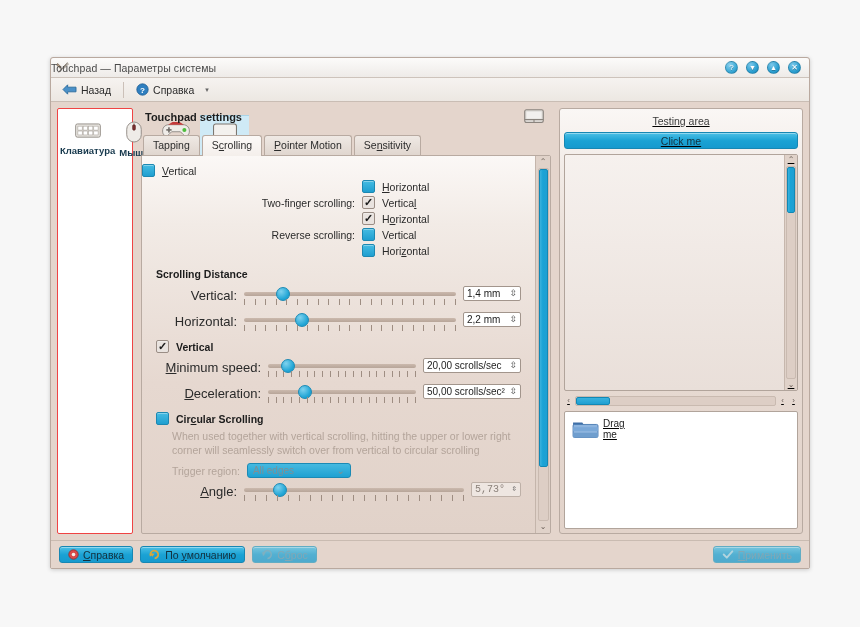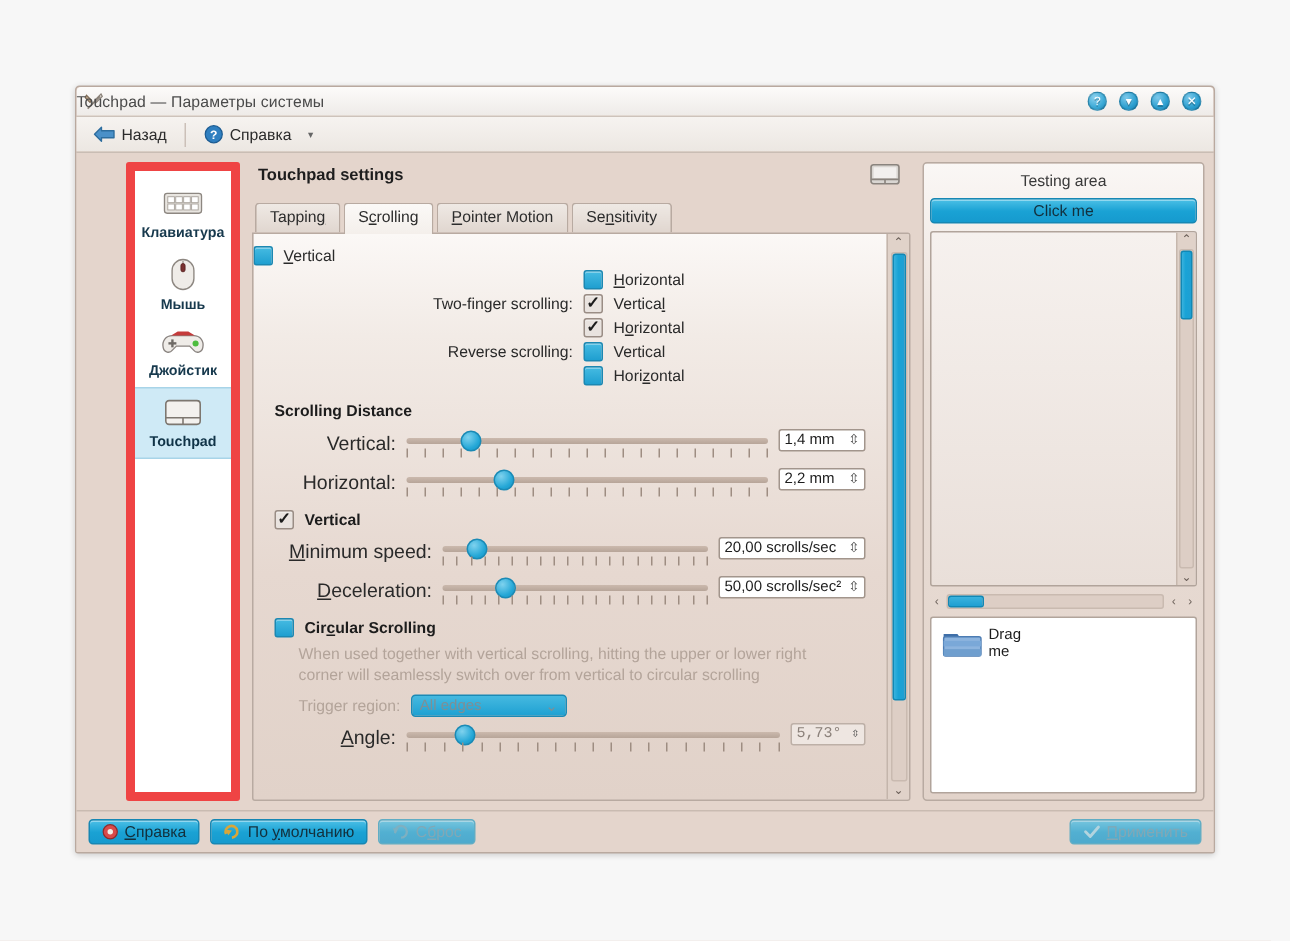--- a/index.html
+++ b/index.html
@@ -69,26 +69,25 @@
     flex: 1 1 auto;
     display: flex;
     padding: 6px;
     gap: 8px;
     min-height: 0;
     background: #e4d5cc;
   }
   .sidebar {
     width: 76px;
     background: #ffffff;
-    border: 6px solid #ef4444;
+    border: 1px solid #ef4444;
     border-radius: 2px;
     padding-top: 6px;
-    display: flex; flex-direction: column; align-items: stretch;
+    display: flex; flex-direction: row; align-items: stretch;
     flex: 0 0 auto;
-    margin-left: 27px;
   }
   .side-item {
     padding: 5px 2px 5px;
     display: flex; flex-direction: column; align-items: center; gap: 3px;
     cursor: pointer;
   }
   .side-item.sel { background: #cfeaf6; border-top:1px solid #a8d4e8; border-bottom:1px solid #a8d4e8; }
   .side-label { font-size: 9.5px; font-weight: bold; color: #17394d; }
   .side-item.sel .side-label { color: #103347; }
   
@@ -199,25 +198,26 @@
   .combo {
     width: 104px; height: 15px; border-radius: 3px;
     background: linear-gradient(#45b9e0, #1fa1d2);
     border: 1px solid #1b8ab5;
     display: flex; align-items: center; justify-content: space-between;
     padding: 0 5px; font-size: 10px; color: #7e8f95;
     cursor: pointer;
   }
   
   .testing {
-    width: 188px; flex: 0 0 auto;
+    width: 244px; flex: 0 0 auto;
     border: 1px solid #b8aaa1; border-radius: 3px;
     background: linear-gradient(#faf7f5, #eadfd8 30%, #e2d3ca);
     display: flex; flex-direction: column;
     padding: 4px;
+    text-decoration: underline;
   }
   .testing-title { text-align: center; font-size: 10.5px; color: #3a3a3a; padding: 2px 0 5px; }
   .clickme {
     height: 17px; border-radius: 3px;
     background: linear-gradient(#4cc0e6, #1aa2d4 52%, #169ace);
     border: 1px solid #1787b3;
     display: flex; align-items: center; justify-content: center;
     font-size: 10.5px; color: #13303d; cursor: pointer;
     box-shadow: inset 0 1px 0 rgba(255,255,255,.4);
   }

